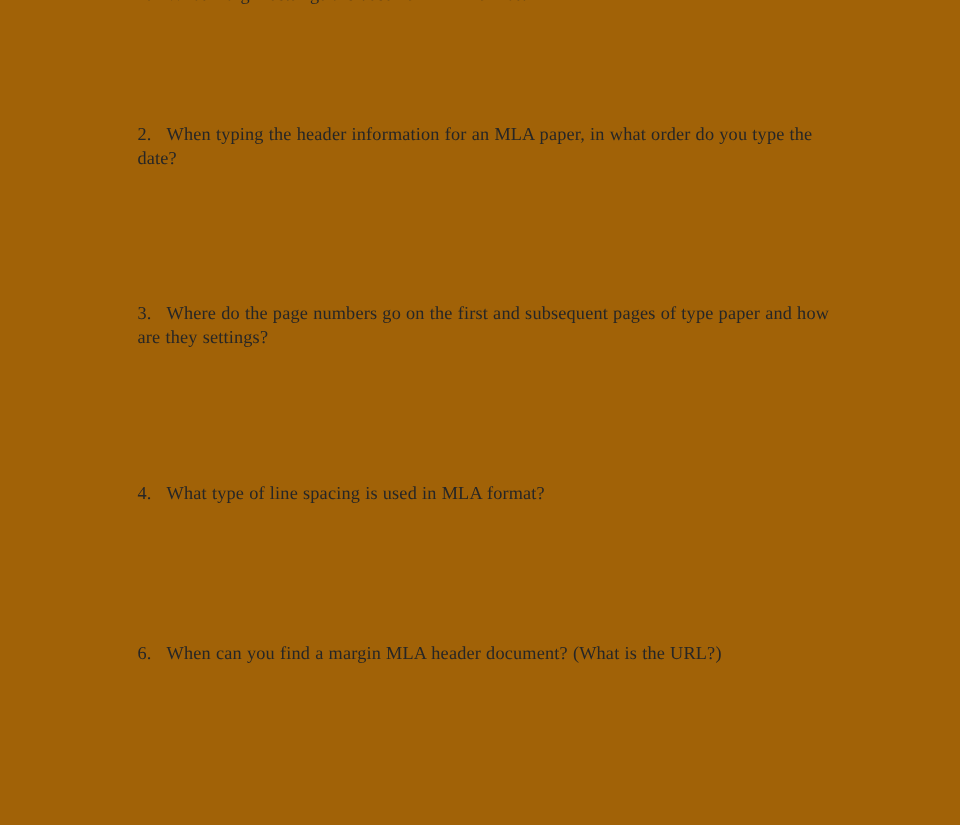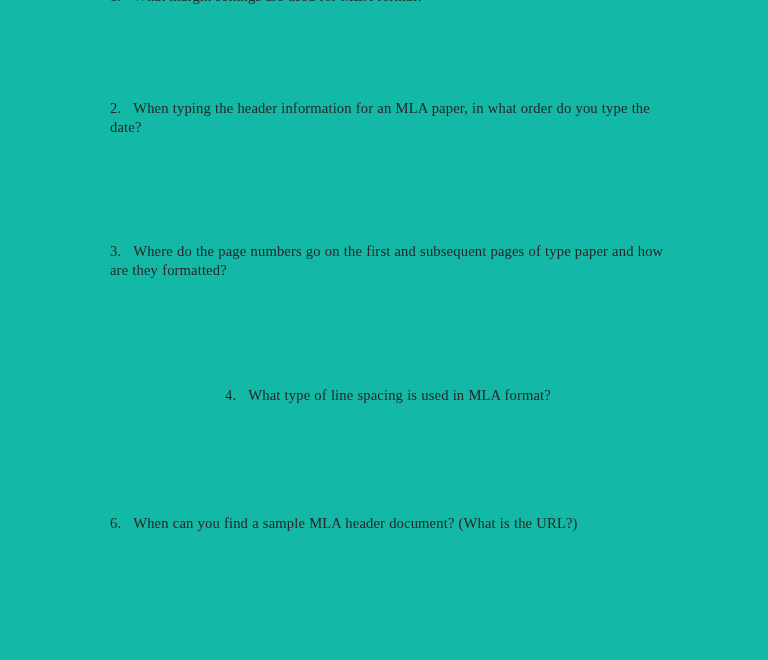--- a/index.html
+++ b/index.html
@@ -14,21 +14,21 @@
     overflow: hidden;
     font-family: "Liberation Serif", "DejaVu Serif", serif;
     color: #262626;
     -webkit-font-smoothing: antialiased;
   }
 
   .page {
     position: relative;
     width: 768px;
     height: 660px;
-    background: #14b8a6;
+    background: #a16207;
     box-sizing: border-box;
   }
 
   
   .doc-body {
     position: absolute;
     left: 110px;
     top: -13px;           
     width: 556px;
   }
@@ -40,21 +40,21 @@
     text-align: left;
     letter-spacing: 0.01em;
     word-spacing: 0.02em;
     color: #262626;
   }
 
   
   .q1 { margin-top: 0px; }
   .q2 { margin-top: 93px; }
   .q3 { margin-top: 105px; }
-  .q4 { margin-top: 106px; text-align: center; }
+  .q4 { margin-top: 106px; }
   .q5 { margin-top: 87px; }
   .q6 { margin-top: 109px; }
 
   .q-num {
     display: inline;
     white-space: pre;
   }
 
   .q-text {
     display: inline;
@@ -82,28 +82,28 @@
 
     <p class="question q1">
       <span class="q-num">1.</span><span class="q-num">   </span><span class="q-text"><span>What </span><span class="b">margin settings</span><span> are used for MLA format?</span></span>
     </p>
 
     <p class="question q2">
       <span class="q-num">2.</span><span class="q-num">   </span><span class="q-text"><span>When typing the header information for an MLA paper, in what order do you type the date?</span></span>
     </p>
 
     <p class="question q3">
-      <span class="q-num">3.</span><span class="q-num">   </span><span class="q-text"><span>Where do the </span><span class="b">page numbers</span><span> go on the first and subsequent pages of </span><span class="b">type paper</span><span> and how are they </span><span class="b">formatted</span><span>?</span></span>
+      <span class="q-num">3.</span><span class="q-num">   </span><span class="q-text"><span>Where do the </span><span class="b">page numbers</span><span> go on the first and subsequent pages of </span><span class="b">type paper</span><span> and how are they </span><span class="b">settings</span><span>?</span></span>
     </p>
 
     <p class="question q4">
       <span class="q-num">4.</span><span class="q-num">   </span><span class="q-text"><span>What type of </span><span class="b">line spacing</span><span> is used in MLA format?</span></span>
     </p>
 
 
     <p class="question q6">
-      <span class="q-num">6.</span><span class="q-num">   </span><span class="q-text"><span>When can you find a </span><span class="b">sample</span><span> MLA header document? (What is the URL?)</span></span>
+      <span class="q-num">6.</span><span class="q-num">   </span><span class="q-text"><span>When can you find a </span><span class="b">margin</span><span> MLA header document? (What is the URL?)</span></span>
     </p>
 
   </div>
 
   <div class="scan-tint"></div>
 </div>
 
 </body></html>

